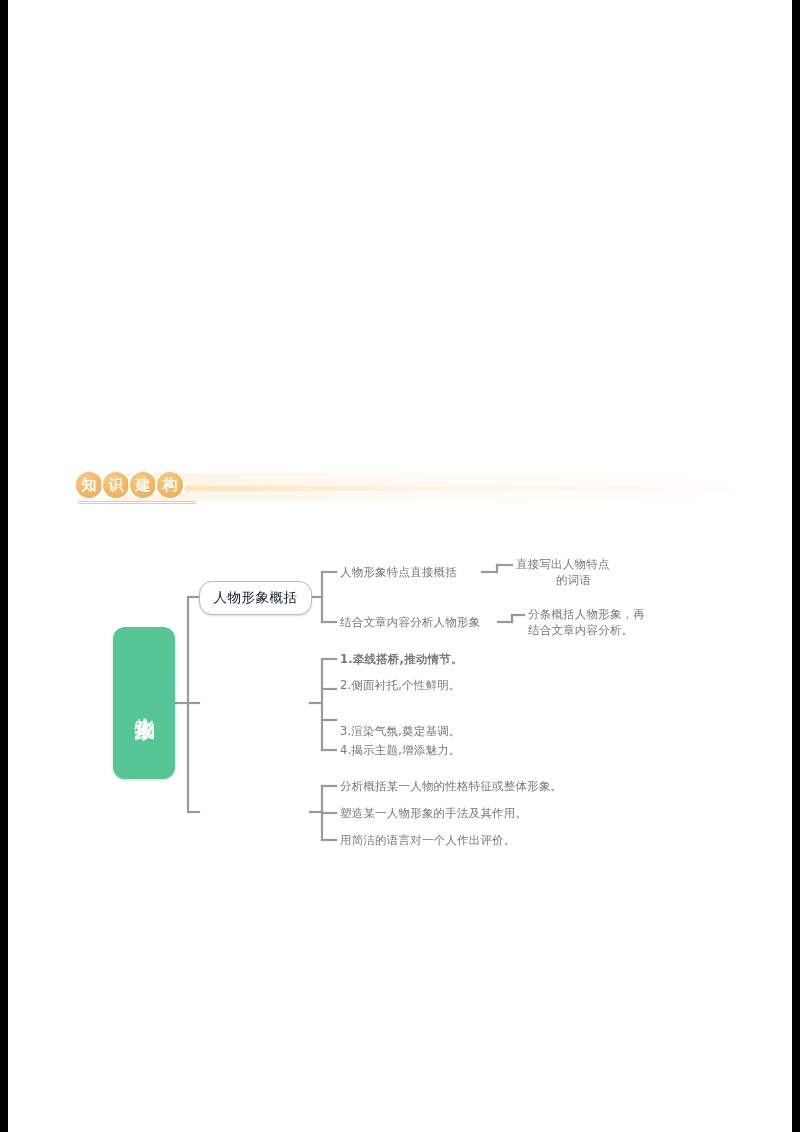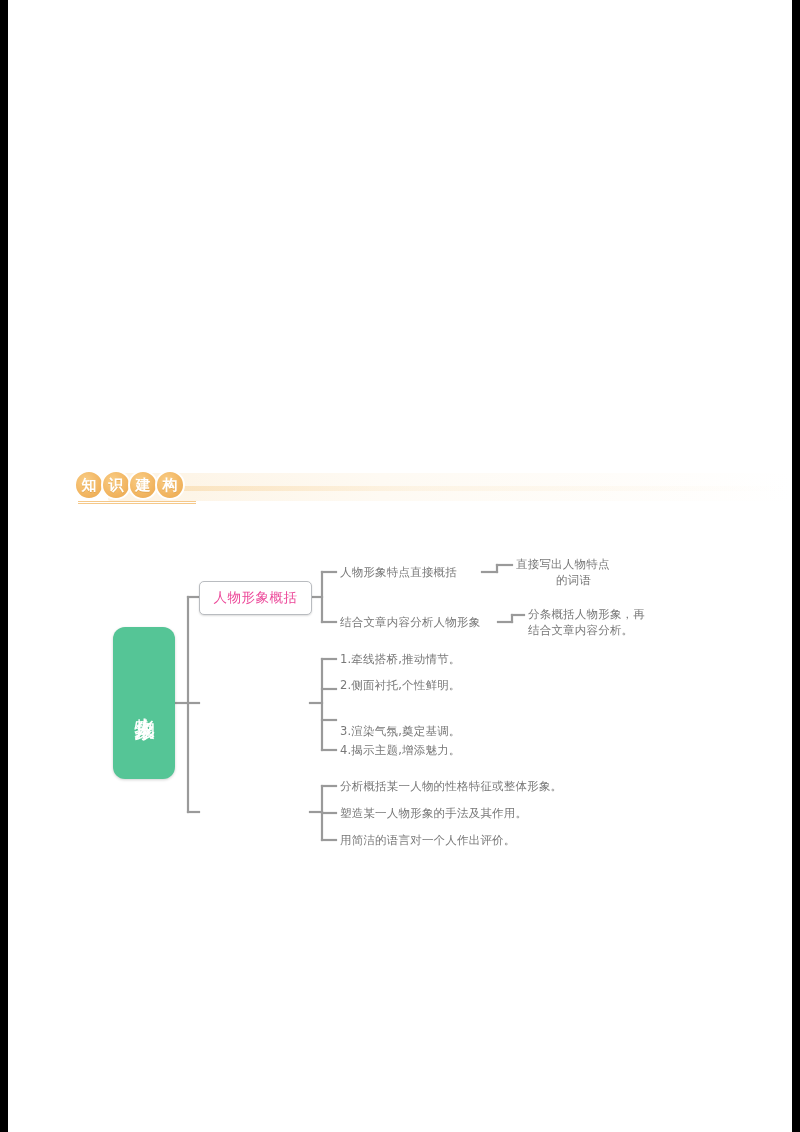--- a/index.html
+++ b/index.html
@@ -131,26 +131,26 @@
     writing-mode: vertical-rl;
     text-orientation: upright;
     font-family: "DejaVu Sans", sans-serif;
   }
 
   .branch-node {
     position: absolute;
     height: 32px;
     background: #ffffff;
     border: 1px solid #b9bcc0;
-    border-radius: 5px;
+    border-radius: 13px;
     box-shadow: 0 1px 2px rgba(0,0,0,0.14);
     display: flex;
     align-items: center;
     justify-content: center;
-    color: #ec4899;
+    color: #0f172a;
     font-size: 13.5px;
     letter-spacing: 0.5px;
     font-family: "DejaVu Sans", sans-serif;
     white-space: nowrap;
   }
   #branch-0 { left: 199px; top: 581px; width: 111px; }
   #branch-1 { left: 199px; top: 687px; width: 111px; }
   #branch-2 { left: 199px; top: 796px; width: 111px; }
 
   .leaf {
@@ -230,21 +230,21 @@
     <div class="branch-node" id="branch-0">人物形象概括</div>
 
     <div class="leaf" style="left:340px; top:564px;">人物形象特点直接概括</div>
     <div class="leaf" style="left:516px; top:556px;">直接写出人物特点</div>
     <div class="leaf" style="left:516px; top:572px;padding-left:40px;">的词语</div>
 
     <div class="leaf" style="left:340px; top:614px;">结合文章内容分析人物形象</div>
     <div class="leaf" style="left:528px; top:606px;">分条概括人物形象，再</div>
     <div class="leaf" style="left:528px; top:622px;">结合文章内容分析。</div>
 
-    <div class="leaf" style="left:340px; top:651px;">1.牵线搭桥,推动情节。</div>
+    <div class="leaf" style="left:340px; top:651px;font-weight:bold;">1.牵线搭桥,推动情节。</div>
     <div class="leaf" style="left:340px; top:677px;">2.侧面衬托,个性鲜明。</div>
     <div class="leaf" style="left:340px; top:712px;margin-top:11px;">3.渲染气氛,奠定基调。</div>
     <div class="leaf" style="left:340px; top:742px;">4.揭示主题,增添魅力。</div>
 
     <div class="leaf" style="left:340px; top:778px;">分析概括某一人物的性格特征或整体形象。</div>
     <div class="leaf" style="left:340px; top:805px;">塑造某一人物形象的手法及其作用。</div>
     <div class="leaf" style="left:340px; top:832px;">用简洁的语言对一个人作出评价。</div>
 
   </div>
 </div>

